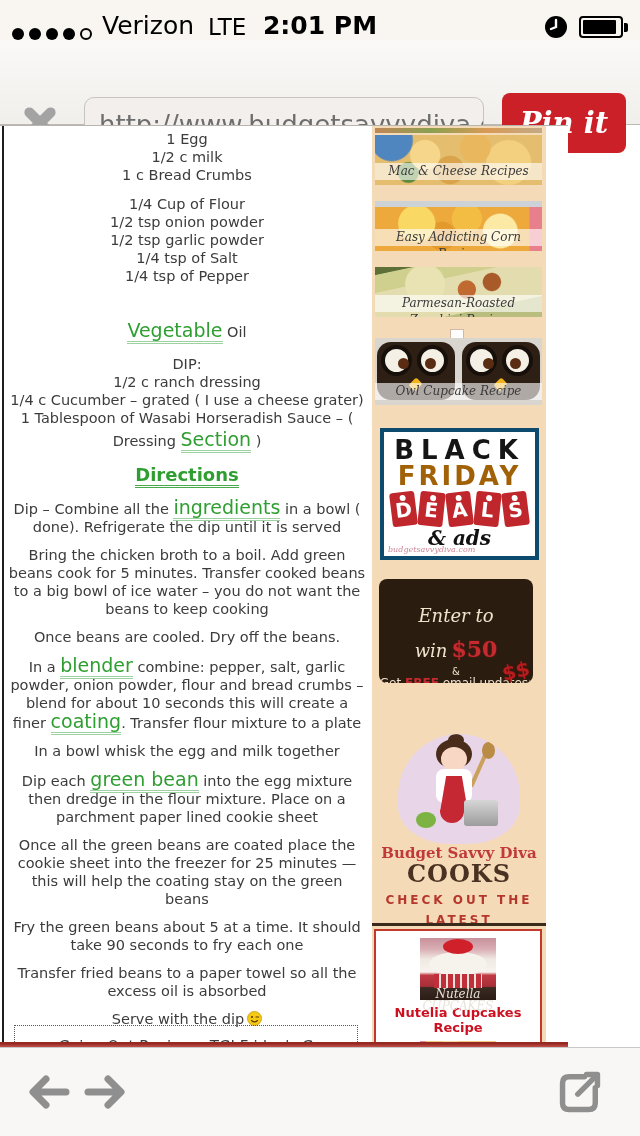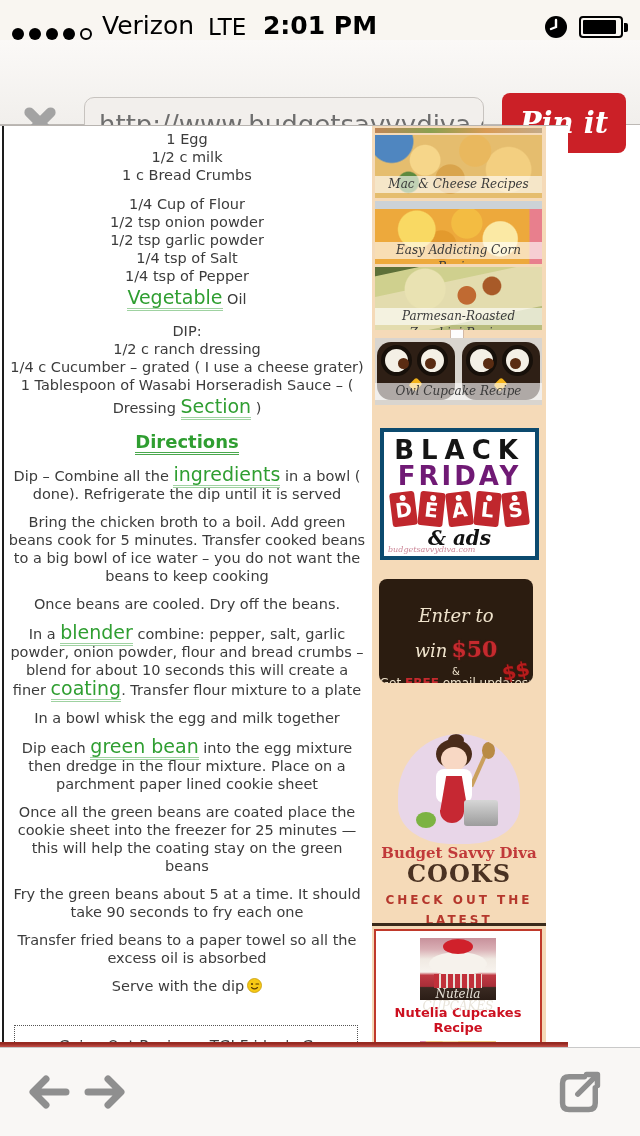--- a/index.html
+++ b/index.html
@@ -48,21 +48,21 @@
   .dir-h{margin-top:13px;}
   .dir-h span{display:inline-block;font-size:18px;font-weight:bold;color:#2f9e31;
     border-bottom:3px double #4aa84d;padding-bottom:1px;}
   .para{margin:10px 0;}
   .wink{display:inline-block;vertical-align:-2px;margin-left:3px;}
   .dotted-box{position:absolute;left:14px;top:899px;width:344px;height:19px;
     border:1px dotted #555;overflow:hidden;text-align:center;}
   .dotted-box .clip-text{margin-top:12px;font-size:15px;color:#3c3c3c;}
   
   .sidebar{position:absolute;left:372px;top:0;width:174px;height:918px;background:#f5dab8;overflow:hidden;}
-  .thumb{position:absolute;left:3px;width:167px;height:63px;overflow:hidden;}
+  .thumb{position:absolute;left:3px;width:167px;height:50px;overflow:hidden;}
   .thumb-label{position:absolute;left:0;right:0;bottom:5px;height:17px;background:rgba(255,255,255,.62);
     font-family:"DejaVu Serif",serif;font-style:italic;font-size:12px;color:#3a3a3a;line-height:17px;text-align:center;}
   .t-sliver{top:2px;height:5px;background:linear-gradient(90deg,#c08658,#8aa050,#d89a55,#c3aa88);}
   .t-mac{top:9px;background:
     radial-gradient(circle at 10% 10%, #4f86c0 0 13%, rgba(0,0,0,0) 14%),
     radial-gradient(circle at 30% 40%, #f6d68a 0 12%, rgba(0,0,0,0) 13%),
     radial-gradient(circle at 60% 25%, #e9b85e 0 14%, rgba(0,0,0,0) 15%),
     radial-gradient(circle at 80% 55%, #f3cf80 0 16%, rgba(0,0,0,0) 17%),
     radial-gradient(circle at 45% 70%, #d9a44c 0 14%, rgba(0,0,0,0) 15%),
     radial-gradient(circle at 20% 75%, #5d8a3e 0 7%, rgba(0,0,0,0) 8%),
@@ -84,21 +84,21 @@
   .t-owl{top:212px;height:67px;background:#d9d5cf;}
   .owl-body{position:absolute;top:4px;width:78px;height:58px;background:#2e1f15;border-radius:14px;}
   .owl-eye{position:absolute;top:7px;width:31px;height:31px;border-radius:50%;
     background:#f4f0e6;border:4px solid #17100a;}
   .owl-pupil{position:absolute;top:9px;left:13px;width:11px;height:11px;border-radius:50%;background:#5a2c12;}
   .owl-beak{position:absolute;top:41px;width:9px;height:11px;background:#f2b21a;border-radius:2px;transform:rotate(45deg);}
   
   .bf-ad{position:absolute;left:8px;top:302px;width:159px;height:132px;background:#fff;
     border:4px solid #0c4a6e;text-align:center;overflow:hidden;}
   .bf-w1{font-size:26px;font-weight:bold;letter-spacing:7px;color:#151515;margin-top:5px;line-height:26px;}
-  .bf-w2{font-size:26px;font-weight:bold;letter-spacing:3px;color:#701a75;line-height:26px;}
+  .bf-w2{font-size:26px;font-weight:bold;letter-spacing:3px;color:#a16207;line-height:26px;}
   .bf-tags{display:flex;justify-content:center;gap:3px;margin-top:3px;height:38px;}
   .bf-tag{width:25px;height:34px;background:#c0272d;border-radius:3px;color:#fff;
     font-weight:bold;font-size:20px;line-height:36px;position:relative;}
   .bf-tag::before{content:"";position:absolute;top:3px;left:50%;margin-left:-3px;width:6px;height:6px;
     border-radius:50%;background:#fff;}
   .bf-tag:nth-child(odd){transform:rotate(-7deg);}
   .bf-tag:nth-child(even){transform:rotate(6deg);}
   .bf-ads{font-family:"DejaVu Serif",serif;font-style:italic;font-weight:bold;font-size:20px;
     color:#111;margin-top:-4px;}
   .bf-mark{position:absolute;left:4px;bottom:2px;font-family:"DejaVu Serif",serif;font-style:italic;
@@ -211,21 +211,21 @@
         <div>1 Egg</div>
         <div>1/2 c milk</div>
         <div>1 c Bread Crumbs</div>
       </div>
       <div class="blk">
         <div>1/4 Cup of Flour</div>
         <div>1/2 tsp onion powder</div>
         <div>1/2 tsp garlic powder</div>
         <div>1/4 tsp of Salt</div>
         <div>1/4 tsp of Pepper</div>
-        <div style="line-height:24px;">
+        <div style="line-height:24px;margin-top:33px;">
           <span class="glink">Vegetable</span><span> Oil</span>
         </div>
       </div>
       <div class="blk">
         <div>DIP:</div>
         <div>1/2 c ranch dressing</div>
         <div>1/4 c Cucumber – grated ( I use a cheese grater)</div>
         <div>1 Tablespoon of Wasabi Horseradish Sauce – (</div>
         <div style="line-height:24px;">
           <span>Dressing </span><span class="glink">Section</span><span> )</span>

